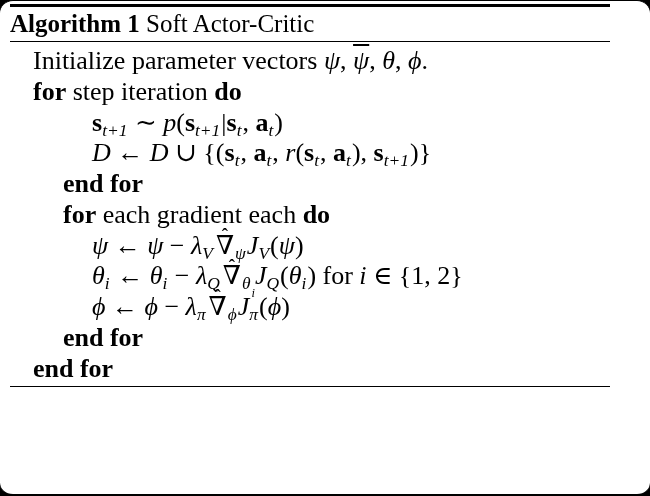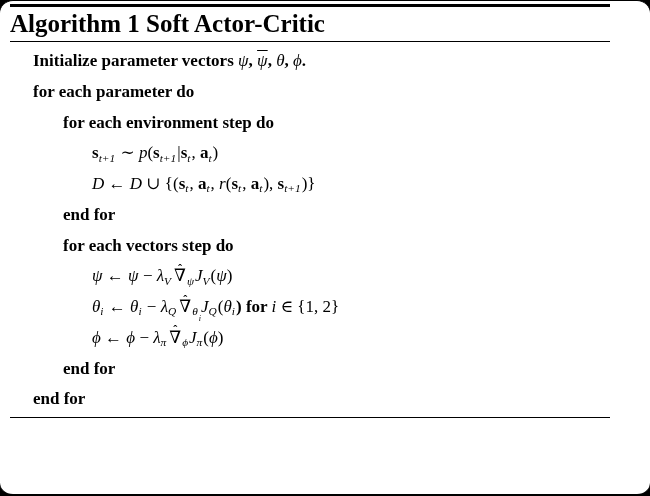--- a/index.html
+++ b/index.html
@@ -22,56 +22,55 @@
   .algo{
     position:absolute;left:10px;top:3px;width:600px;
     color:#000;
   }
   .thick-rule{border-top:3px solid #000;height:0;}
   .thin-rule{border-top:1.6px solid #000;height:0;}
   .title{
     font-size:25px;line-height:34px;height:34px;
     white-space:nowrap;
   }
-  .body{padding-top:4px;font-size:17px;}
+  .body{padding-top:4px;font-size:26px;}
   .line{height:30.75px;line-height:30.75px;white-space:nowrap;}
   .ind0{padding-left:23px;}
   .ind1{padding-left:53px;}
   .ind2{padding-left:82px;}
   .bottom-rule{margin-top:2px;}
 
   
   .kw{font-weight:700;margin-top:39px;}
-  .tx{font-weight:700;}
+  .tx{font-weight:400;}
   .it{font-style:italic;}
   .bv{font-weight:700;}            
   .cal{font-style:italic;}         
   .m{font-style:normal;}           
   .sb{font-style:italic;font-size:67%;position:relative;top:.30em;margin-right:1px;}
   .ss{font-style:italic;font-size:48%;position:relative;top:1.05em;}
   .bar{text-decoration:overline;}
   .hat{display:inline-block;position:relative;line-height:1;margin:0 1px 0 2px;}
   .hatmark{position:absolute;left:50%;top:-0.36em;transform:translateX(-50%);font-size:.72em;font-weight:700;}
 </style>
 </head>
 <body>
 
 <div class="paper">
   <div class="algo">
     <div class="thick-rule"></div>
     <div class="title"><span class="kw">Algorithm 1</span><span class="tx"> Soft Actor-Critic</span></div>
     <div class="thin-rule"></div>
     <div class="body">
         <div class="line ind0"><span class="tok tx">Initialize parameter vectors </span><span class="tok it">ψ</span><span class="tok tx">, </span><span class="tok it bar">ψ</span><span class="tok tx">, </span><span class="tok it">θ</span><span class="tok tx">, </span><span class="tok it">ϕ</span><span class="tok tx">.</span></div>
-        <div class="line ind0"><span class="tok kw">for</span><span class="tok tx"> each parameter </span><span class="tok kw">do</span></div>
-        <div class="line ind1"><span class="tok kw">for</span><span class="tok tx"> each environment step </span><span class="tok kw">do</span></div>
+        <div class="line ind0"><span class="tok kw">for</span><span class="tok tx"> step iteration </span><span class="tok kw">do</span></div>
         <div class="line ind2"><span class="tok bv">s</span><span class="tok sb">t+1</span><span class="tok m"> ∼ </span><span class="tok it">p</span><span class="tok m">(</span><span class="tok bv">s</span><span class="tok sb">t+1</span><span class="tok m">|</span><span class="tok bv">s</span><span class="tok sb">t</span><span class="tok m">, </span><span class="tok bv">a</span><span class="tok sb">t</span><span class="tok m">)</span></div>
         <div class="line ind2"><span class="tok cal">D</span><span class="tok m"> ← </span><span class="tok cal">D</span><span class="tok m"> ∪ </span><span class="tok m">{(</span><span class="tok bv">s</span><span class="tok sb">t</span><span class="tok m">, </span><span class="tok bv">a</span><span class="tok sb">t</span><span class="tok m">, </span><span class="tok it">r</span><span class="tok m">(</span><span class="tok bv">s</span><span class="tok sb">t</span><span class="tok m">, </span><span class="tok bv">a</span><span class="tok sb">t</span><span class="tok m">), </span><span class="tok bv">s</span><span class="tok sb">t+1</span><span class="tok m">)}</span></div>
         <div class="line ind1"><span class="tok kw">end for</span></div>
-        <div class="line ind1"><span class="tok kw">for</span><span class="tok tx"> each vectors step </span><span class="tok kw">do</span></div>
+        <div class="line ind1"><span class="tok kw">for</span><span class="tok tx"> each gradient each </span><span class="tok kw">do</span></div>
         <div class="line ind2"><span class="tok it">ψ</span><span class="tok m"> ← </span><span class="tok it">ψ</span><span class="tok m"> − </span><span class="tok it">λ</span><span class="tok sb">V</span><span class="tok m hat"><span class="hatmark">ˆ</span><span>∇</span></span><span class="tok sb">ψ</span><span class="tok it">J</span><span class="tok sb">V</span><span class="tok m">(</span><span class="tok it">ψ</span><span class="tok m">)</span></div>
         <div class="line ind2"><span class="tok it">θ</span><span class="tok sb">i</span><span class="tok m"> ← </span><span class="tok it">θ</span><span class="tok sb">i</span><span class="tok m"> − </span><span class="tok it">λ</span><span class="tok sb">Q</span><span class="tok m hat"><span class="hatmark">ˆ</span><span>∇</span></span><span class="tok sb">θ</span><span class="tok ss">i</span><span class="tok it">J</span><span class="tok sb">Q</span><span class="tok m">(</span><span class="tok it">θ</span><span class="tok sb">i</span><span class="tok tx">) for </span><span class="tok it">i</span><span class="tok m"> ∈ </span><span class="tok m">{1, 2}</span></div>
         <div class="line ind2"><span class="tok it">ϕ</span><span class="tok m"> ← </span><span class="tok it">ϕ</span><span class="tok m"> − </span><span class="tok it">λ</span><span class="tok sb">π</span><span class="tok m hat"><span class="hatmark">ˆ</span><span>∇</span></span><span class="tok sb">ϕ</span><span class="tok it">J</span><span class="tok sb">π</span><span class="tok m">(</span><span class="tok it">ϕ</span><span class="tok m">)</span></div>
         <div class="line ind1"><span class="tok kw">end for</span></div>
         <div class="line ind0"><span class="tok kw">end for</span></div>
       </div>
     <div class="thin-rule bottom-rule"></div>
   </div>
 </div>
 

